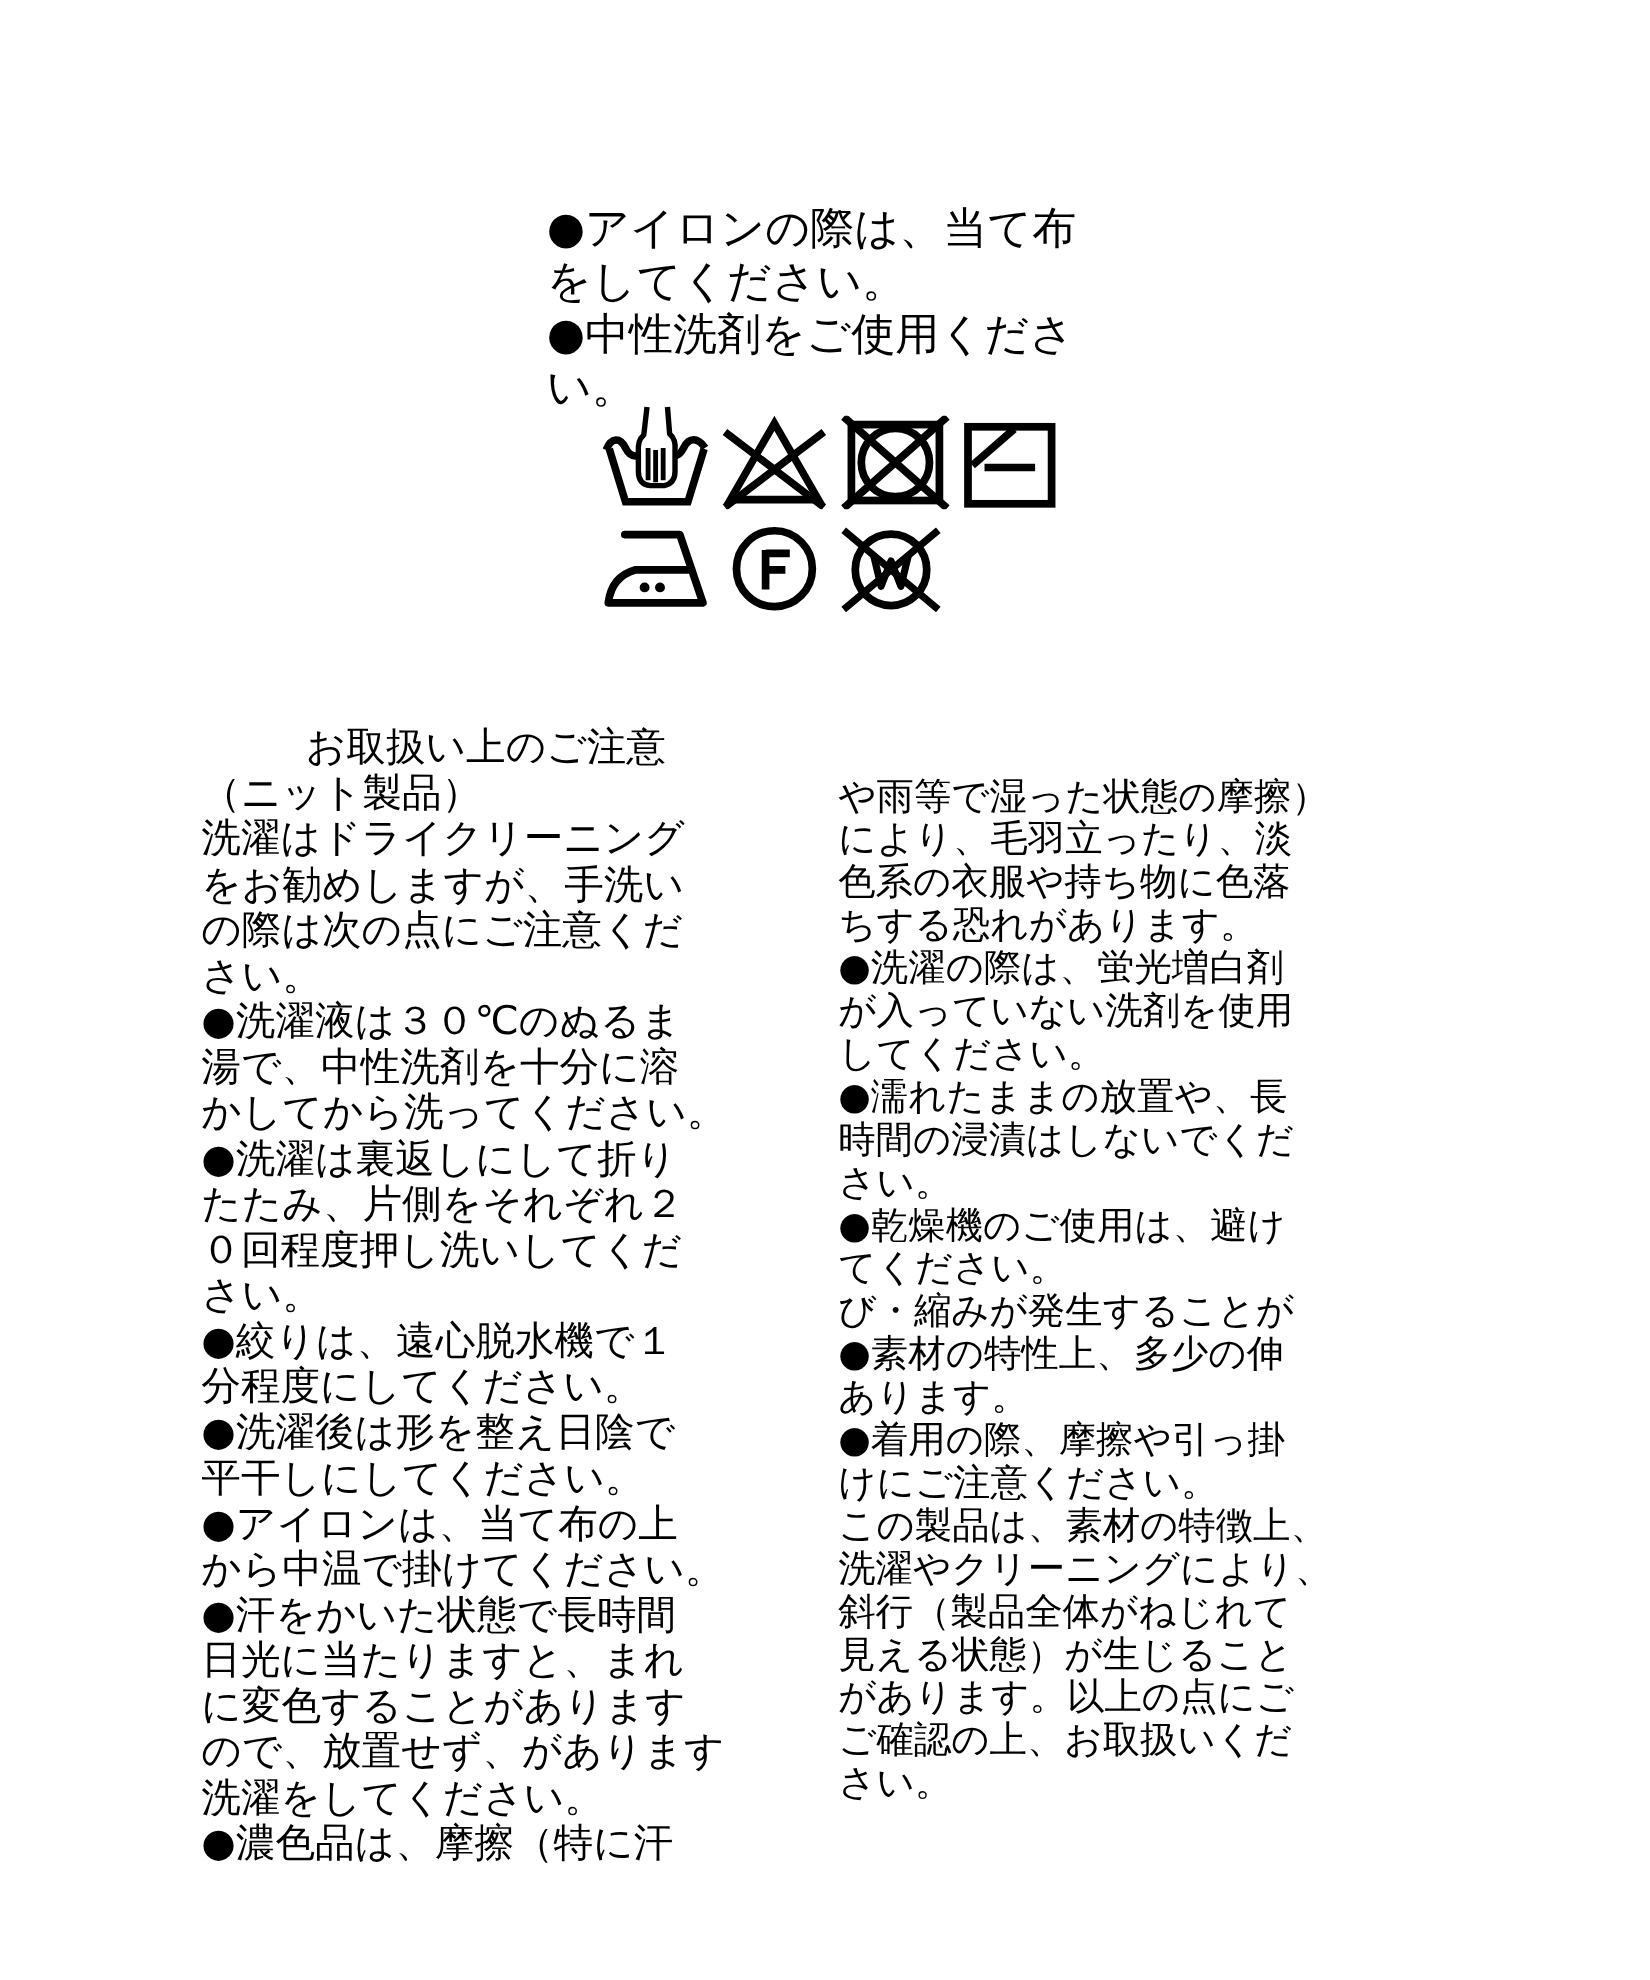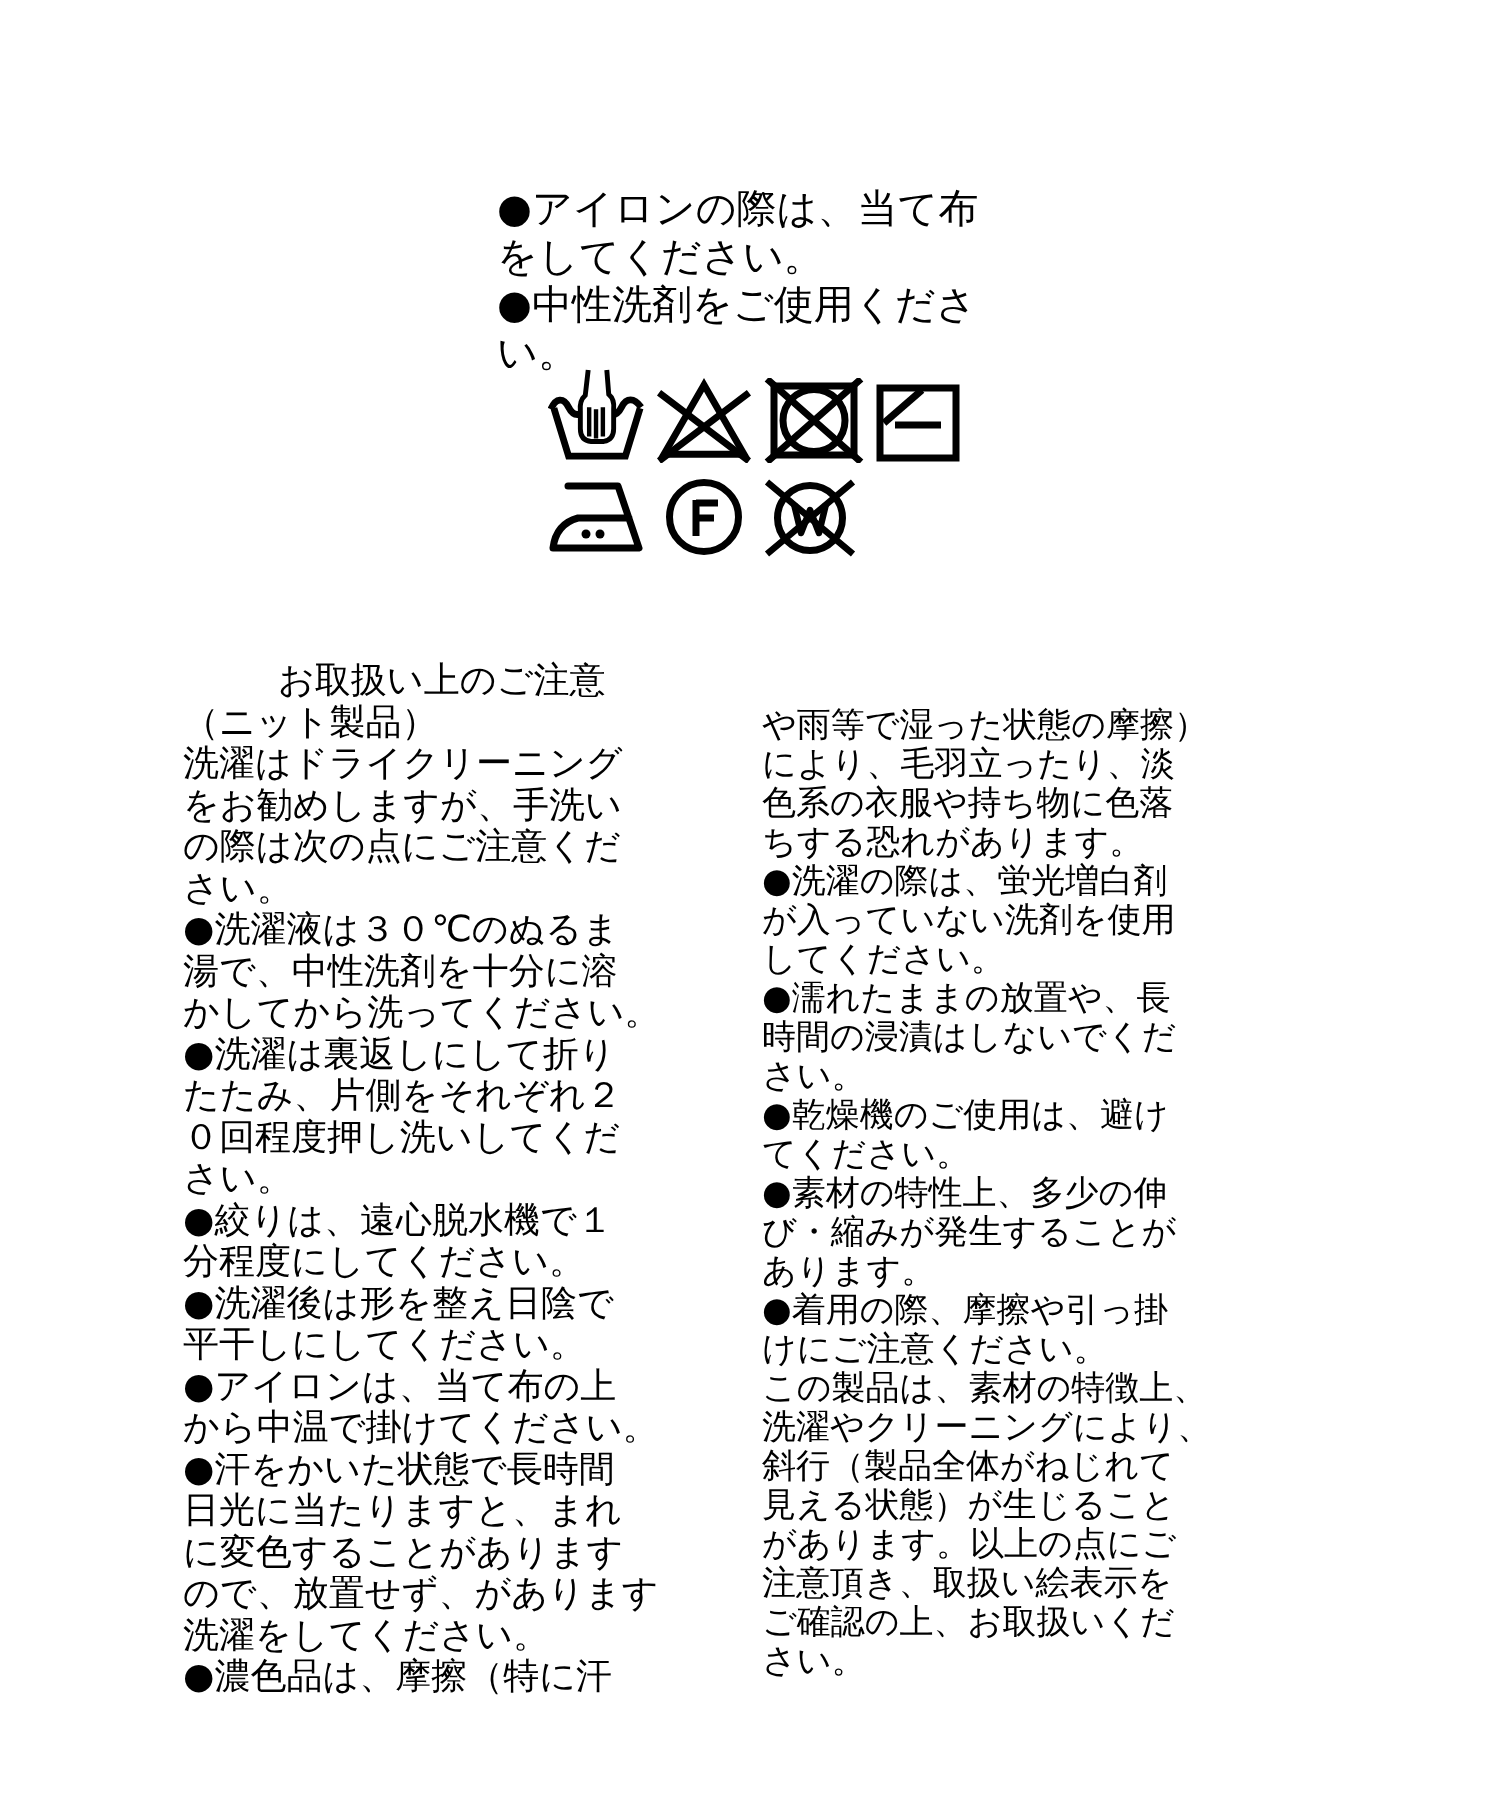--- a/index.html
+++ b/index.html
@@ -126,26 +126,25 @@
     <div class="line">色系の衣服や持ち物に色落</div>
     <div class="line">ちする恐れがあります。</div>
     <div class="line">●洗濯の際は、蛍光増白剤</div>
     <div class="line">が入っていない洗剤を使用</div>
     <div class="line">してください。</div>
     <div class="line">●濡れたままの放置や、長</div>
     <div class="line">時間の浸漬はしないでくだ</div>
     <div class="line">さい。</div>
     <div class="line">●乾燥機のご使用は、避け</div>
     <div class="line">てください。</div>
+    <div class="line">び・縮みが発生することが</div>
     <div class="line">●素材の特性上、多少の伸</div>
-    <div class="line">び・縮みが発生することが</div>
     <div class="line">あります。</div>
     <div class="line">●着用の際、摩擦や引っ掛</div>
     <div class="line">けにご注意ください。</div>
     <div class="line">この製品は、素材の特徴上、</div>
     <div class="line">洗濯やクリーニングにより、</div>
     <div class="line">斜行（製品全体がねじれて</div>
     <div class="line">見える状態）が生じること</div>
     <div class="line">があります。以上の点にご</div>
-    <div class="line">注意頂き、取扱い絵表示を</div>
     <div class="line">ご確認の上、お取扱いくだ</div>
     <div class="line">さい。</div>
   </div>
 
 </body></html>

